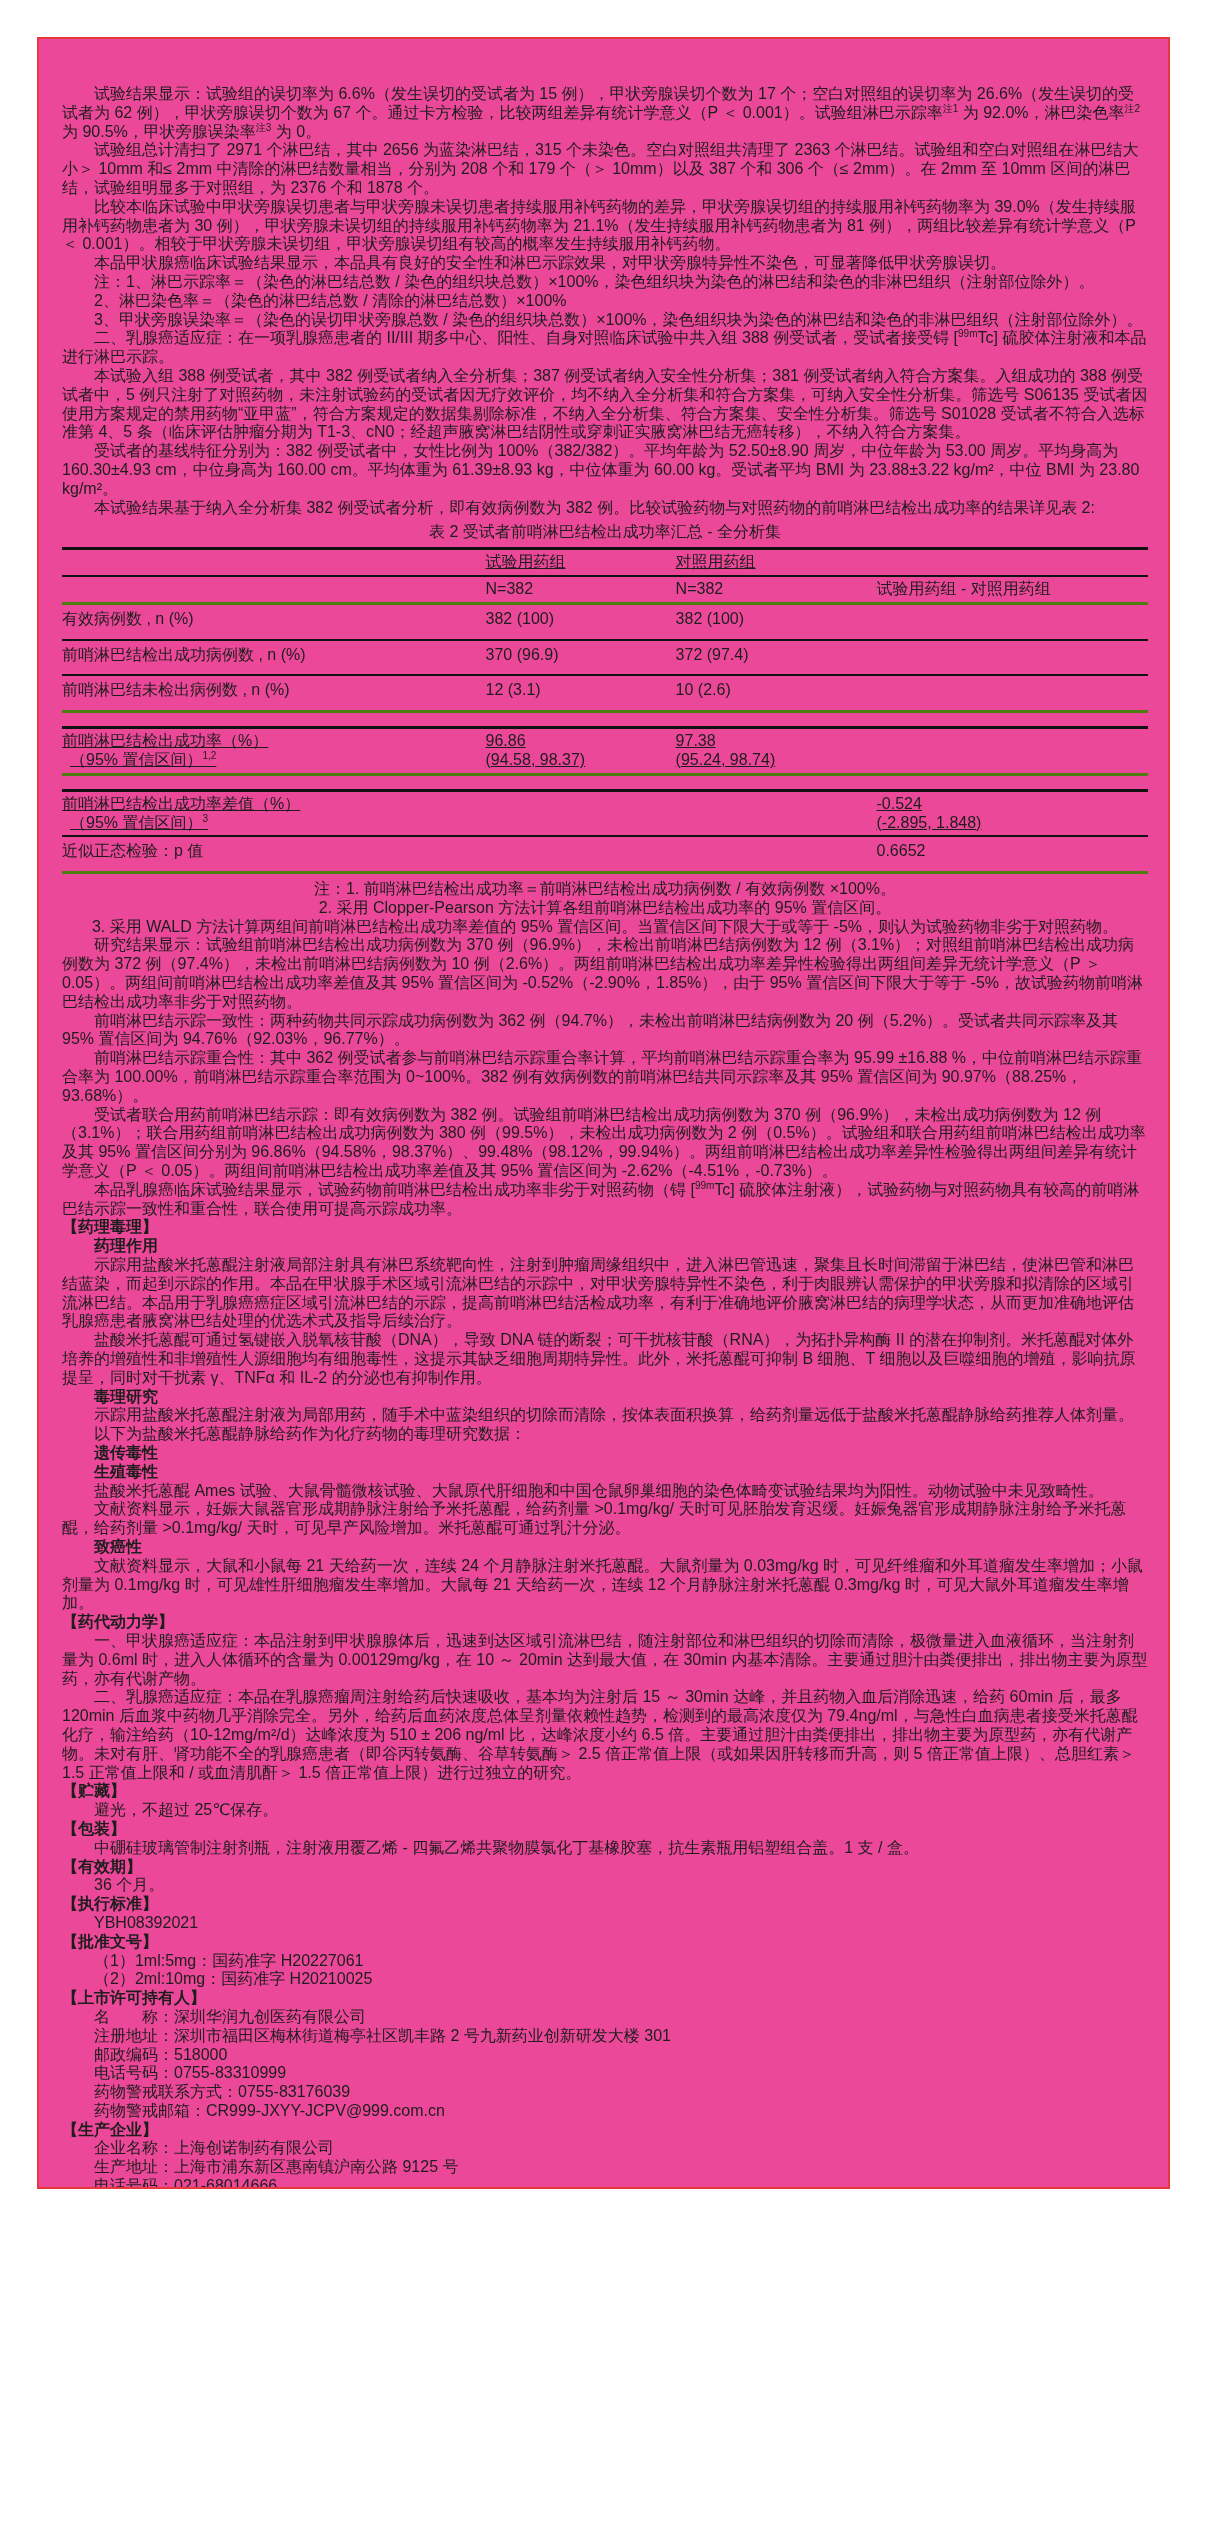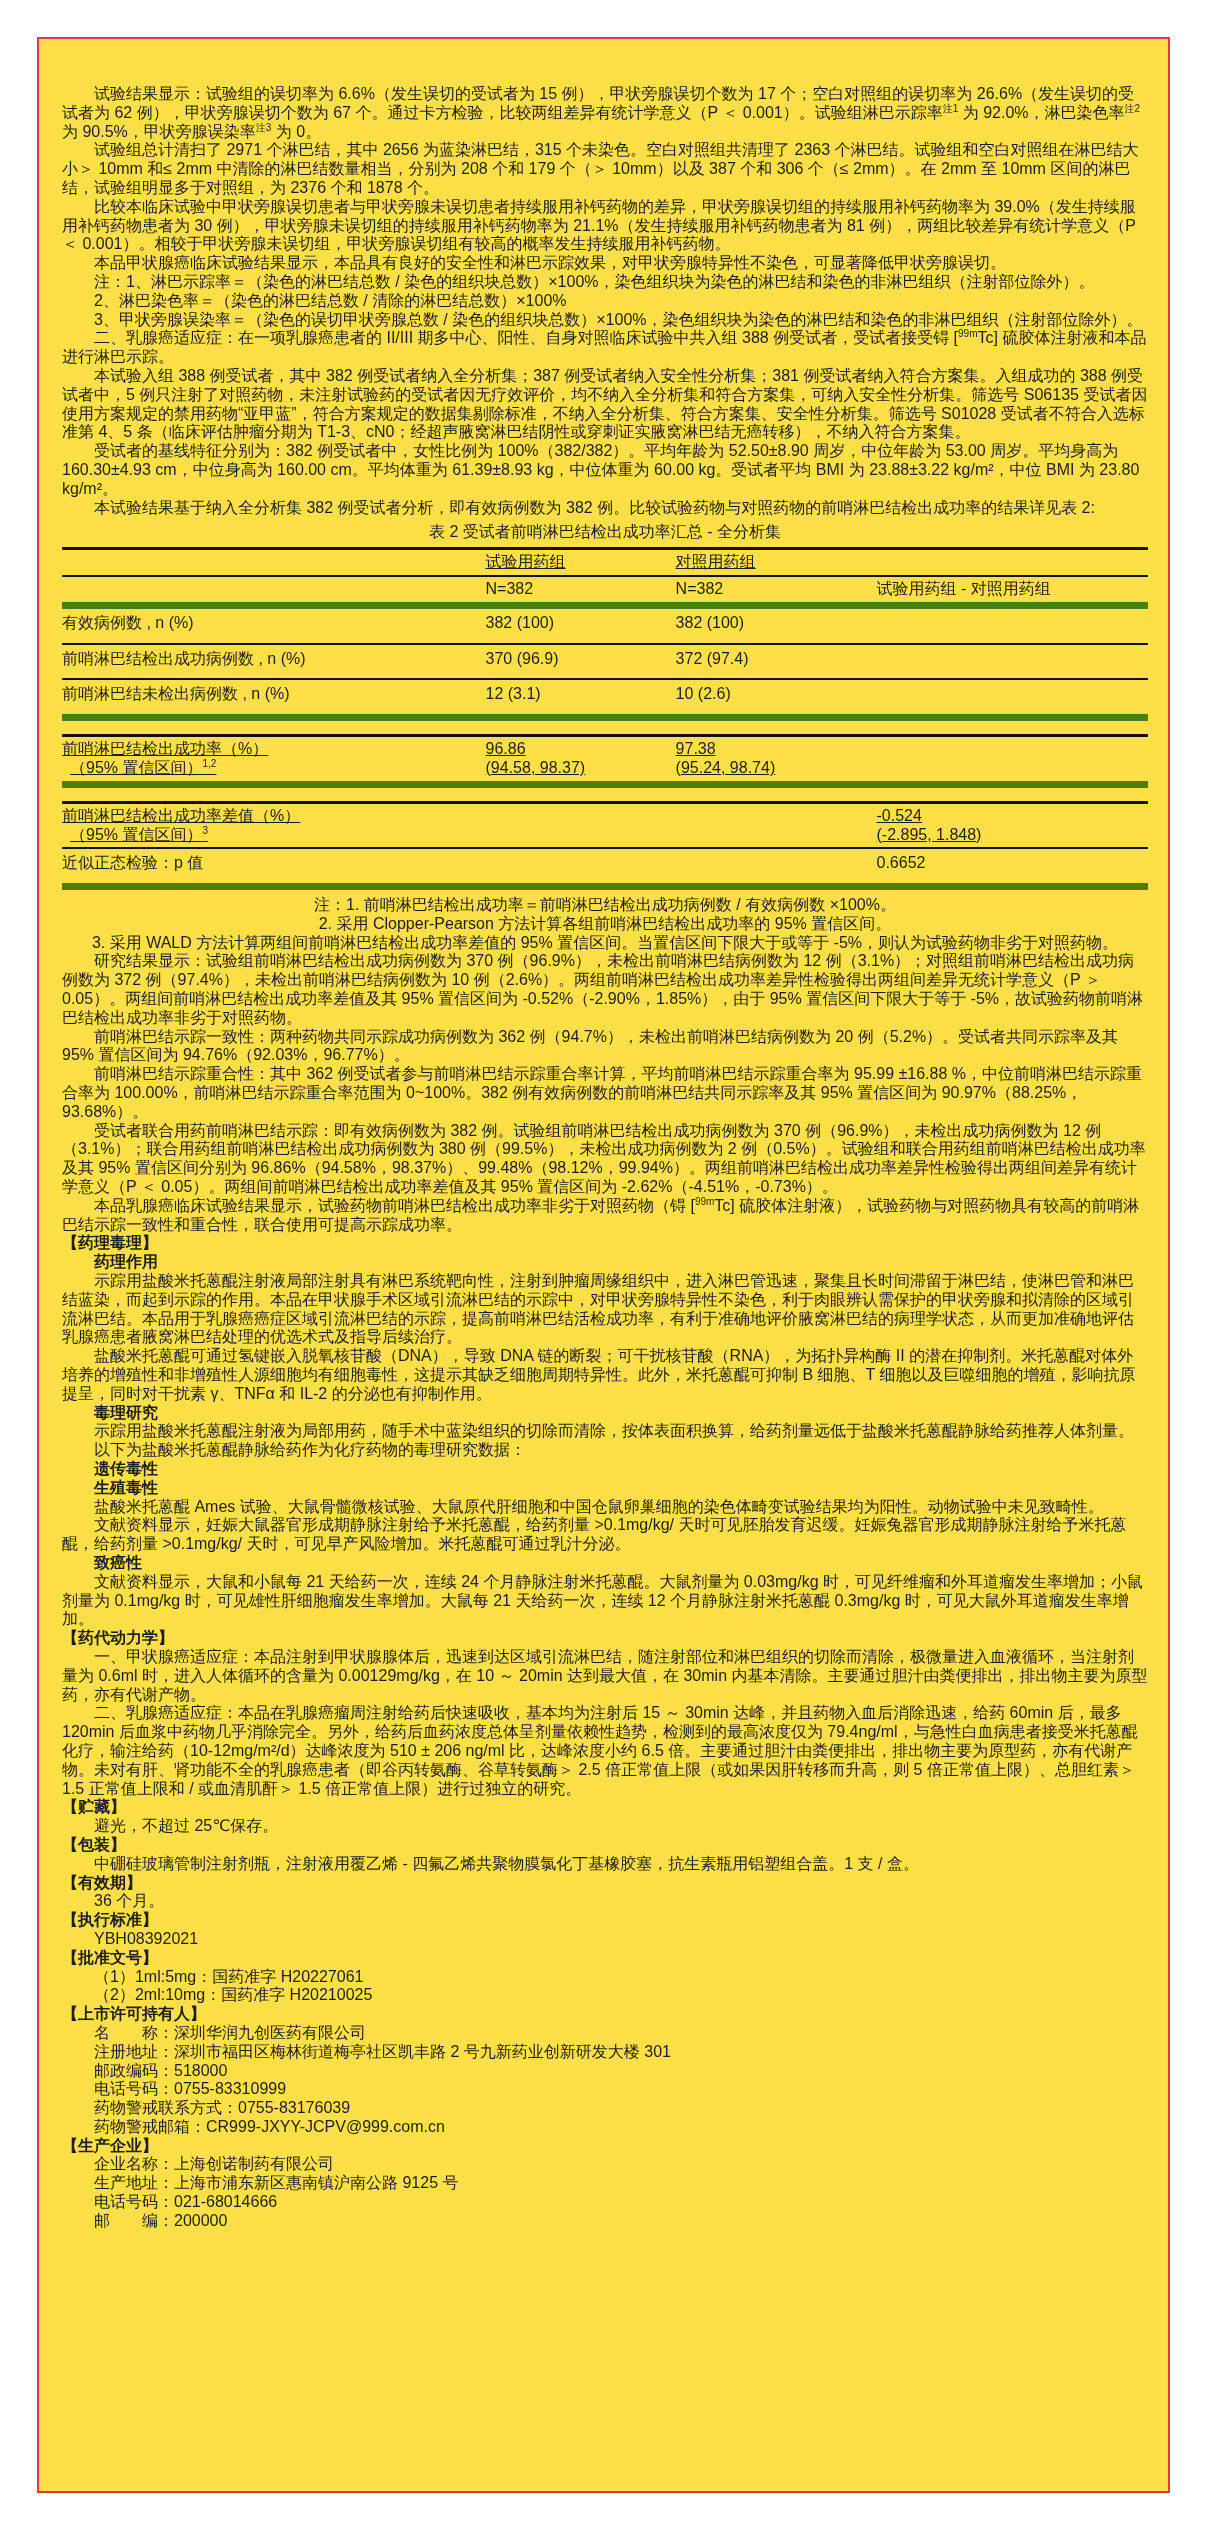--- a/index.html
+++ b/index.html
@@ -1,42 +1,42 @@
 <!DOCTYPE html>
 <html><head>
 <meta charset="utf-8">
 <style>
   html,body{margin:0;padding:0;}
   body{
     width:1211px;height:2533px;position:relative;background:#ffffff;
     font-family:"Liberation Sans","DejaVu Sans",sans-serif;color:#1d1d1d;
   }
   .frame{
-    position:absolute;left:37px;top:37px;width:1133px;height:2456px;
-    border:2px solid #e8383f;background:#fde047;box-sizing:border-box;overflow:hidden;
+    position:absolute;left:37px;top:37px;width:1133px;height:2152px;
+    border:2px solid #e8383f;background:#ec4899;box-sizing:border-box;overflow:hidden;
   }
   .content{padding:46px 20px 0 23px;font-size:16px;line-height:18.8px;}
   .blk{margin:0;}
   .p{text-indent:2em;}
   .pn{text-indent:0;text-align:center;}
   .h{font-weight:700;text-indent:0;}
   .sh{font-weight:700;text-indent:2em;}
   .cap{text-align:center;text-indent:0;margin:6px 0 5px;}
   sup{font-size:10px;line-height:0;}
   table.t2{border-collapse:collapse;width:100%;margin:2px 0 6px;table-layout:fixed;}
   table.t2 td,table.t2 th{font-weight:400;text-align:left;vertical-align:top;padding:0;line-height:18.8px;}
   col.cL{width:39%;} col.cT{width:17.5%;} col.cC{width:18.5%;} col.cD{width:25%;}
   td.lab{padding-left:30px;}
   td.val4{padding-left:70px;}
   th.diffh{white-space:nowrap;}
   tr.h1 td,tr.h1 th{padding-top:3px;padding-bottom:3px;}
   tr.data td{padding-top:5px;padding-bottom:10px;}
   tr.grp td{padding-top:3px;padding-bottom:3px;}
   tr.bt3 td,tr.bt3 th{border-top:3px solid #111;text-decoration:underline;}
-  tr.bb3 td,tr.bb3 th{border-bottom:7px solid #4d7c0f;}
+  tr.bb3 td,tr.bb3 th{border-bottom:3px solid #4d7c0f;}
   tr.bb2 td,tr.bb2 th{border-bottom:2px solid #111;}
   tr.spacer td{height:13px;padding:0;}
 </style>
 </head>
 <body>
 
 <div class="frame">
   <div class="content">
 
     <div>

